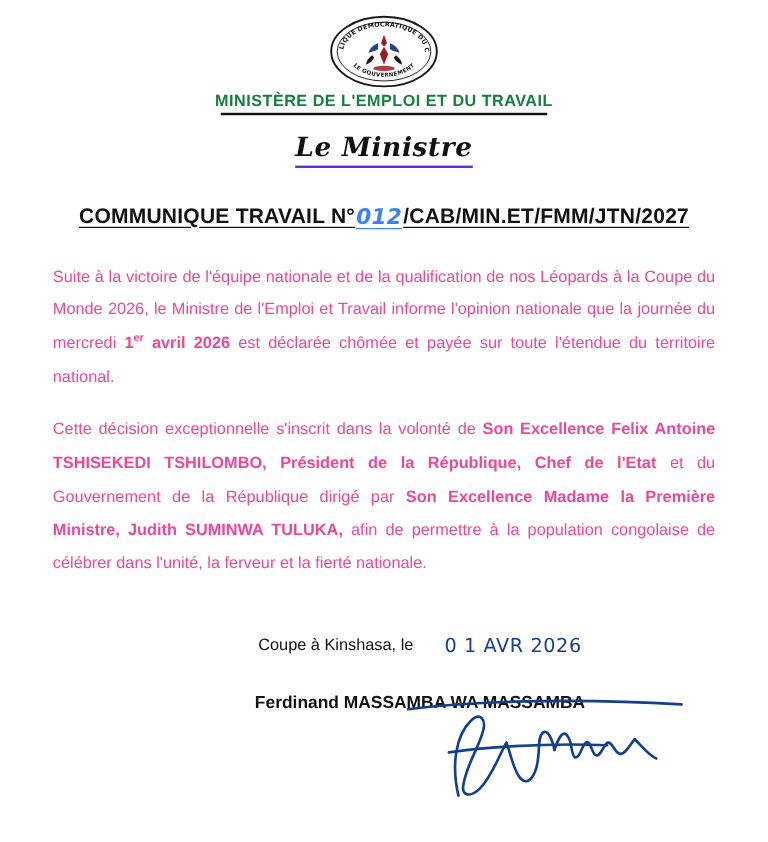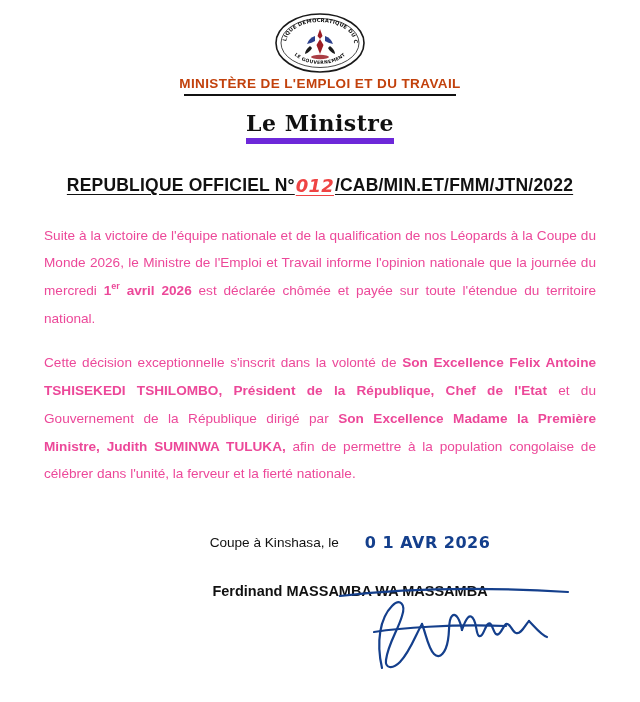--- a/index.html
+++ b/index.html
@@ -35,60 +35,61 @@
     height: 62px;
     position: relative;
   }
   .emblem svg { display: block; }
 
   .ministry {
     text-align: center;
     font-size: 13.5px;
     font-weight: bold;
     letter-spacing: 0.4px;
-    color: #c2410c;
+    color: #15803d;
     margin-top: 2px;
   }
   .ministry-rule {
     width: 272px;
     height: 1.5px;
     background: #111;
     margin: 3px auto 0 auto;
   }
 
   .minister-line {
     text-align: center;
     margin-top: 14px;
   }
   .minister {
     display: inline-block;
     font-family: "DejaVu Serif", serif;
+    font-style: italic;
     font-weight: bold;
     font-size: 22px;
     letter-spacing: 0.5px;
-    border-bottom: 6px solid #6d28d9;
+    border-bottom: 2px solid #6d28d9;
     padding-bottom: 2px;
   }
 
   
   .title-row {
     margin-top: 30px;
     text-align: center;
     font-size: 17.5px;
     font-weight: bold;
     letter-spacing: 0.2px;
     white-space: nowrap;
   }
   .title-underline {
     text-decoration: underline;
     text-underline-offset: 3px;
   }
   .handwritten-num {
     font-family: "DejaVu Sans", sans-serif;
-    color: #ef4444;
+    color: #3b82f6;
     font-weight: bold;
     font-size: 18px;
     font-style: italic;
     padding: 0 1px;
     position: relative;
     top: 1px;
   }
 
   
   .body-text {
@@ -110,21 +111,21 @@
     height: 150px;
   }
   .place-date {
     text-align: center;
     font-size: 13.6px;
     padding-left: 60px;
   }
   .date-hand {
     font-family: "DejaVu Sans", sans-serif;
     color: #143f8c;
-    font-weight: bold;
+    font-weight: normal;
     font-size: 16px;
     letter-spacing: 0.5px;
     padding-left: 6px;
     position: relative;
     top: 1px;
     margin-left: 20px;
   }
   .signer {
     text-align: center;
     font-size: 14.5px;
@@ -175,21 +176,21 @@
   </div>
 
   <div class="ministry">MINISTÈRE DE L'EMPLOI ET DU TRAVAIL</div>
   <div class="ministry-rule"></div>
 
   <div class="minister-line">
     <span class="minister">Le Ministre</span>
   </div>
 
   <div class="title-row">
-    <span class="title-underline">REPUBLIQUE OFFICIEL N°</span><span class="handwritten-num title-underline">012</span><span class="title-underline">/CAB/MIN.ET/FMM/JTN/2022</span>
+    <span class="title-underline">COMMUNIQUE TRAVAIL N°</span><span class="handwritten-num title-underline">012</span><span class="title-underline">/CAB/MIN.ET/FMM/JTN/2027</span>
   </div>
 
   <div class="body-text">
     <p id="para-1"><span>Suite à la victoire de l'équipe nationale et de la qualification de nos Léopards à la Coupe du Monde 2026, le Ministre de l'Emploi et Travail informe l'opinion nationale que la journée du mercredi </span><span class="b">1</span><sup class="b">er</sup><span class="b"> avril 2026</span><span> est déclarée chômée et payée sur toute l'étendue du territoire national.</span></p>
     <p class="last" id="para-2"><span>Cette décision exceptionnelle s'inscrit dans la volonté de </span><span class="b">Son Excellence Felix Antoine TSHISEKEDI TSHILOMBO, Président de la République, Chef de l'Etat</span><span> et du Gouvernement de la République dirigé par </span><span class="b">Son Excellence Madame la Première Ministre, Judith SUMINWA TULUKA,</span><span> afin de permettre à la population congolaise de célébrer dans l'unité, la ferveur et la fierté nationale.</span></p>
   </div>
 
   <div class="sign-block">
     <div class="place-date">
       <span>Coupe à Kinshasa, le</span><span class="date-hand">0 1 AVR 2026</span>

